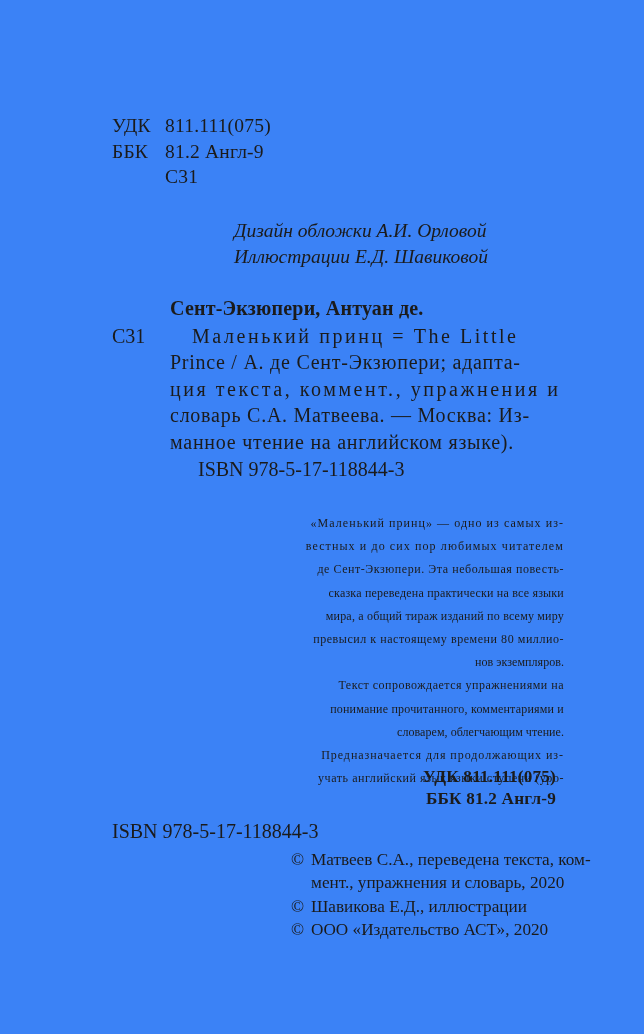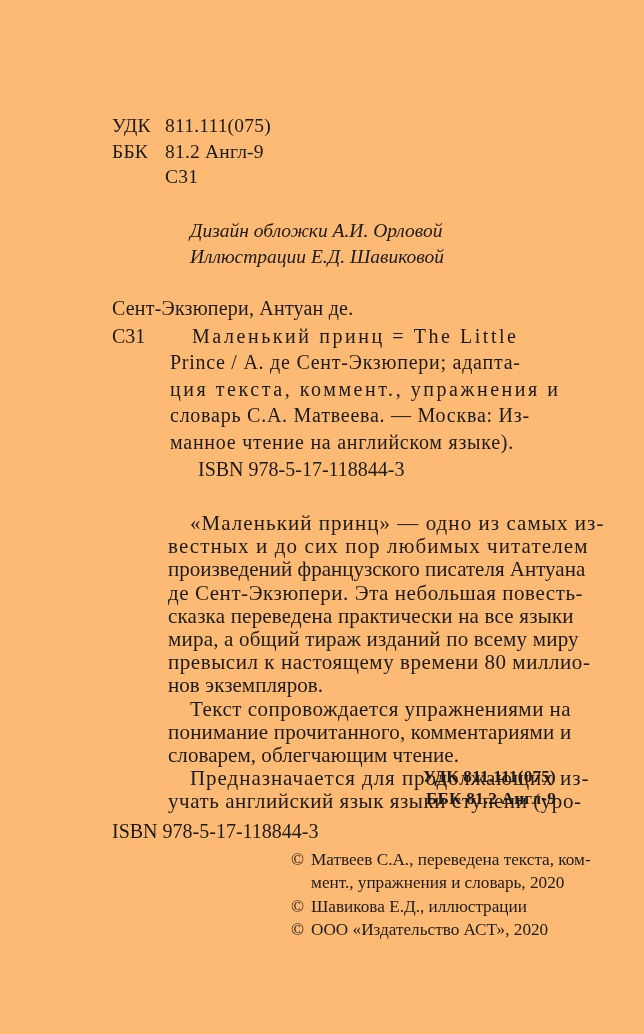--- a/index.html
+++ b/index.html
@@ -4,21 +4,21 @@
 <style>
   html, body {
     margin: 0;
     padding: 0;
     background: #ffffff;
   }
   .page {
     position: relative;
     width: 644px;
     height: 1034px;
-    background: #fdba74;
+    background: #3b82f6;
     color: #1b1b1b;
     font-family: "Liberation Serif", "DejaVu Serif", serif;
     overflow: hidden;
     box-sizing: border-box;
   }
 
   
   .udk-block {
     position: absolute;
     left: 112px;
@@ -41,33 +41,34 @@
   
   .credits {
     position: absolute;
     left: 190px;
     top: 218px;
     font-size: 19.5px;
     line-height: 26px;
     font-style: italic;
     white-space: nowrap;
   }
-  .credits span { display: block; }
+  .credits span { display: block; margin-left: 44px; }
 
   
   .biblio {
     position: absolute;
     left: 112px;
     top: 295px;
     width: 460px;
     font-size: 20px;
     line-height: 26.5px;
   }
   .biblio-author {
-    font-weight: normal;
+    margin-left: 58px;
+    font-weight: bold;
     letter-spacing: 0.2px;
     white-space: nowrap;
   }
   .biblio-body {
     position: relative;
     margin-top: 1px;
   }
   .biblio-index {
     position: absolute;
     left: 0;
@@ -91,22 +92,23 @@
     padding-left: 28px;
     white-space: nowrap;
   }
 
   
   .annotation {
     position: absolute;
     left: 168px;
     top: 512px;
     width: 396px;
-    font-size: 21px;
+    font-size: 12px;
     line-height: 23.2px;
+    text-align: right;
   }
   .annotation .para { display: block; }
   .annotation .ln {
     display: block;
     white-space: nowrap;
   }
   .ap1 { letter-spacing: 1.05px; }
   .ap2 { letter-spacing: 0.95px; }
   .ap4 { letter-spacing: 0.55px; }
   .ap5 { letter-spacing: 0.2px; }
@@ -194,21 +196,20 @@
         <span class="ln mid">манное чтение на английском языке).</span>
       </div>
     </div>
     <span class="biblio-isbn">ISBN 978-5-17-118844-3</span>
   </div>
 
   <div class="annotation">
     <span class="para">
       <span class="ln ap1 indent">«Маленький принц» — одно из самых из-</span>
       <span class="ln ap7">вестных и до сих пор любимых читателем</span>
-      <span class="ln ap9">произведений французского писателя Антуана</span>
       <span class="ln ap4">де Сент-Экзюпери. Эта небольшая повесть-</span>
       <span class="ln ap5">сказка переведена практически на все языки</span>
       <span class="ln ap5">мира, а общий тираж изданий по всему миру</span>
       <span class="ln ap4">превысил к настоящему времени 80 миллио-</span>
       <span class="ln ap6">нов экземпляров.</span>
     </span>
     <span class="para">
       <span class="ln ap8 indent">Текст сопровождается упражнениями на</span>
       <span class="ln ap5">понимание прочитанного, комментариями и</span>
       <span class="ln ap6">словарем, облегчающим чтение.</span>

